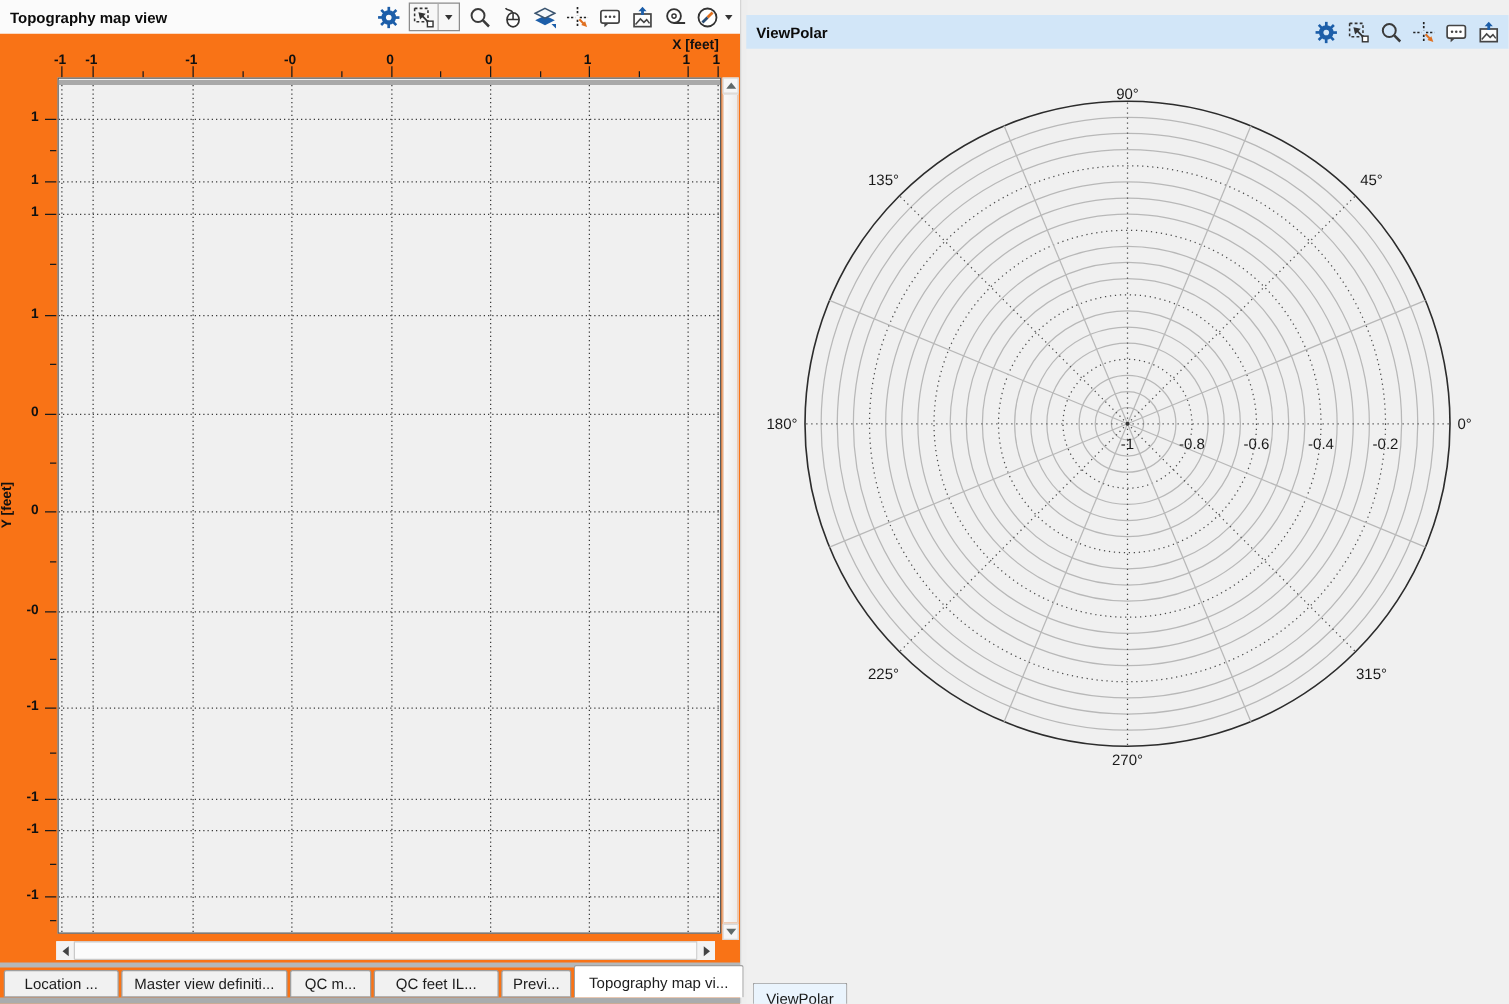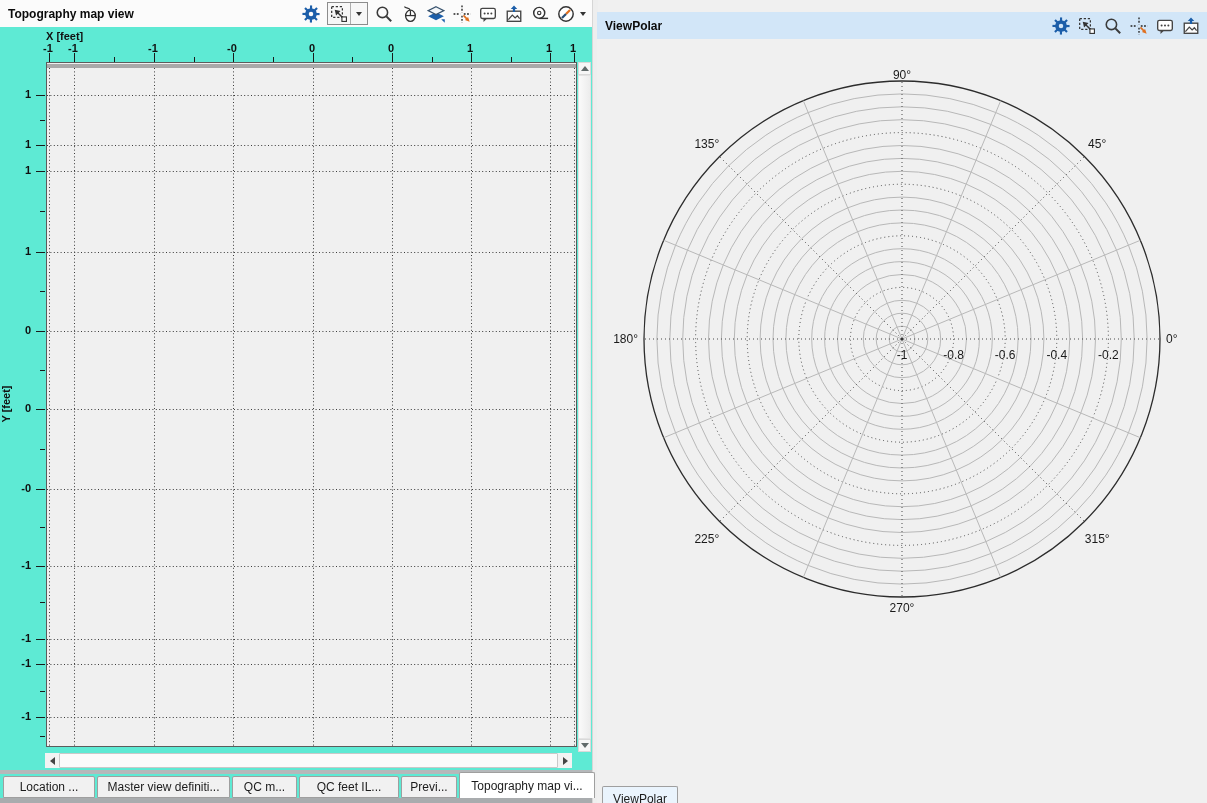--- a/index.html
+++ b/index.html
@@ -3,42 +3,42 @@
 <meta charset="utf-8">
 <style>
   html,body{margin:0;padding:0;}
   body{
     width:1207px;height:803px;position:relative;overflow:hidden;
     background:#f0f0f0;
     font-family:"Liberation Sans","DejaVu Sans",sans-serif;
     -webkit-font-smoothing:antialiased;
   }
   .pane{position:absolute;top:0;height:803px;}
-  #left-pane{left:0;width:592px;background:#5eead4;}
+  #left-pane{left:0;width:592px;background:#f97316;}
   #divider{position:absolute;left:592px;top:0;width:5px;height:803px;background:#eeeeee;border-left:1px solid #d6d6d6;}
   #right-pane{left:597px;width:610px;background:#f0f0f0;margin-top:12px;}
 
   .pane-header{position:absolute;left:0;top:0;right:0;height:27px;display:flex;align-items:center;}
   #left-header{background:#fbfbfb;}
   #right-header{background:#d2e6f8;}
   .pane-title{font-size:12px;font-weight:bold;color:#0b0b0b;padding-left:8px;white-space:nowrap;}
   .toolbar{margin-left:auto;display:flex;align-items:center;gap:6px;padding-right:6px;}
   .tool-btn{width:20px;height:20px;display:flex;align-items:center;justify-content:center;cursor:default;}
   .tool-btn svg{display:block;}
   .tool-group{display:flex;align-items:stretch;border:1px solid #8c8c8c;background:#f7f7f7;height:21px;}
   .tool-group .seg{display:flex;align-items:center;justify-content:center;padding:0 2px;}
   .tool-group .seg.dd{border-left:1px solid #adadad;width:12px;}
   .dd-arrow{width:0;height:0;border-left:3.5px solid transparent;border-right:3.5px solid transparent;border-top:4px solid #333;display:inline-block;}
   .dd-plain{margin-left:-2px;}
 
   
   #plot-frame{position:absolute;left:46px;top:62px;width:529px;height:683px;border:1px solid #5c5c5c;background:#f0f0f0;box-sizing:content-box;}
   #plot-graybar{position:absolute;left:0;top:1px;width:100%;height:4px;background:#a9a9a9;}
   #topo-grid-svg{position:absolute;left:0;top:0;}
-  #x-axis-title{position:absolute;left:46px;top:30px;width:529px;text-align:left;font-size:11px;font-weight:600;color:#111;}
+  #x-axis-title{position:absolute;left:46px;top:30px;width:529px;text-align:right;font-size:11px;font-weight:600;color:#111;}
   #y-axis-title{position:absolute;left:-24px;top:398px;width:60px;text-align:center;font-size:11px;font-weight:600;color:#111;transform:rotate(-90deg);}
   .x-tick-label{position:absolute;width:30px;text-align:center;top:42px;font-size:11px;font-weight:700;color:#101010;}
   .y-tick-label{position:absolute;left:2px;width:29px;text-align:right;height:12px;line-height:12px;font-size:11px;font-weight:700;color:#101010;}
   .tick{position:absolute;background:#1a1a1a;}
 
   
   .sb-btn{position:absolute;background:#f6f6f6;border:1px solid #d9d9d9;box-sizing:border-box;display:flex;align-items:center;justify-content:center;}
   .tri{width:0;height:0;display:block;}
   .tri.up{border-left:4px solid transparent;border-right:4px solid transparent;border-bottom:5px solid #606a6a;}
   .tri.down{border-left:4px solid transparent;border-right:4px solid transparent;border-top:5px solid #606a6a;}

